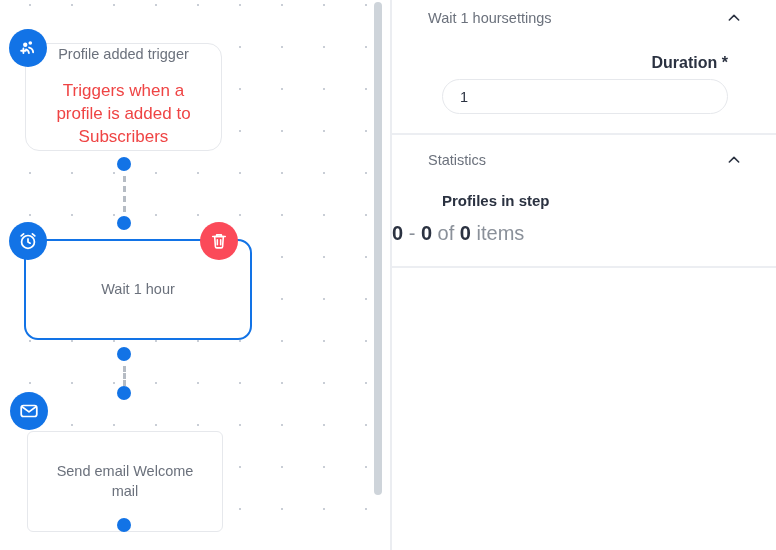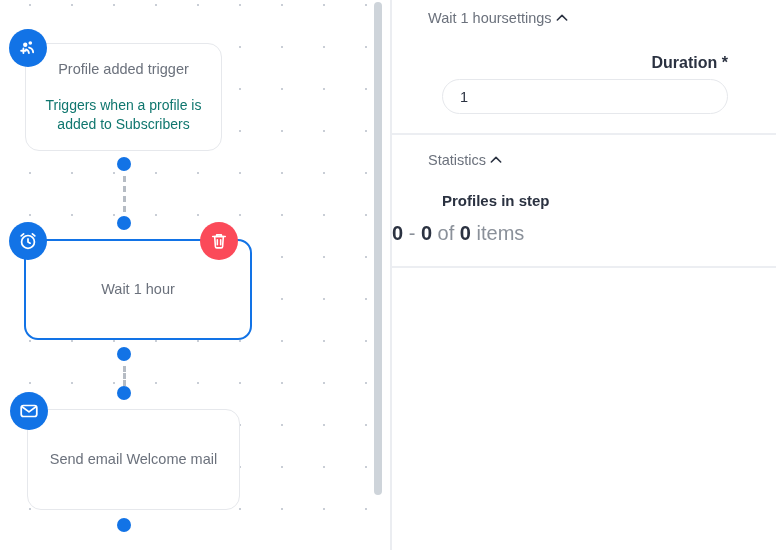--- a/index.html
+++ b/index.html
@@ -41,21 +41,21 @@
     align-items: center; justify-content: center;
     text-align: center;
     padding: 10px 14px;
   }
   .node.selected { border: 2px solid #1273e6; }
 
   .node-title {
     font-size: 14.5px; color: #6b717c; line-height: 1.35;
   }
   .node-sub {
-    font-size: 14px; color: #0f766e; line-height: 1.35; margin-top: 16px;
+    font-size: 17px; color: #ef4444; line-height: 1.35; margin-top: 16px;
   }
   .node-single {
     font-size: 14.5px; color: #6b717c; line-height: 1.35;
   }
 
   
   .badge {
     position: absolute; width: 38px; height: 38px; border-radius: 50%;
     display: flex; align-items: center; justify-content: center;
     color: #fff; z-index: 5;
@@ -77,21 +77,21 @@
   .panel {
     position: absolute; left: 390px; top: 0; width: 386px; height: 550px;
     background: #ffffff;
     border-left: 2px solid #ebedf1;
     overflow: hidden;
   }
   .section {
     padding: 0 0;
   }
   .sect-head {
-    display: flex; align-items: center; 
+    display: flex; align-items: center; justify-content: space-between;
     padding: 0 32px 0 36px;
   }
   .sect-title {
     font-size: 14.5px; color: #6b717c; font-weight: 400;
   }
   .chev {
     width: 20px; height: 20px; color: #2b3241;
     display: flex; align-items: center; justify-content: center;
     cursor: pointer;
   }
@@ -172,21 +172,21 @@
         <path d="M6.8 6.5h10.4l-.9 12.2a1.6 1.6 0 0 1-1.6 1.5H9.3a1.6 1.6 0 0 1-1.6-1.5z"></path>
         <path d="M10 10.5v6M14 10.5v6"></path>
         <path d="M9.2 6.5V4.6h5.6v1.9"></path>
       </svg>
     </div>
 
     <div class="cdot" style="left:117px; top:347px;"></div>
     <div class="cdash" style="left:123px; top:366px; height:20px;"></div>
     <div class="cdot" style="left:117px; top:386px;"></div>
 
-    <div class="node" style="left:27px; top:409px; width:213px; height:101px;">
+    <div class="node" style="left:27px; top:431px; width:196px; height:101px;border-radius:6px;">
       <div class="node-single">Send email Welcome mail</div>
     </div>
     <div class="badge blue" style="left:10px; top:392px;">
       <svg width="22" height="22" viewBox="0 0 24 24" fill="none" stroke="#fff" stroke-width="1.9" stroke-linecap="round" stroke-linejoin="round">
         <rect x="3.5" y="6" width="17" height="12" rx="2.4"></rect>
         <path d="M4.4 7.4 12 13l7.6-5.6"></path>
       </svg>
     </div>
 
     <div class="cdot" style="left:117px; top:518px;"></div>

